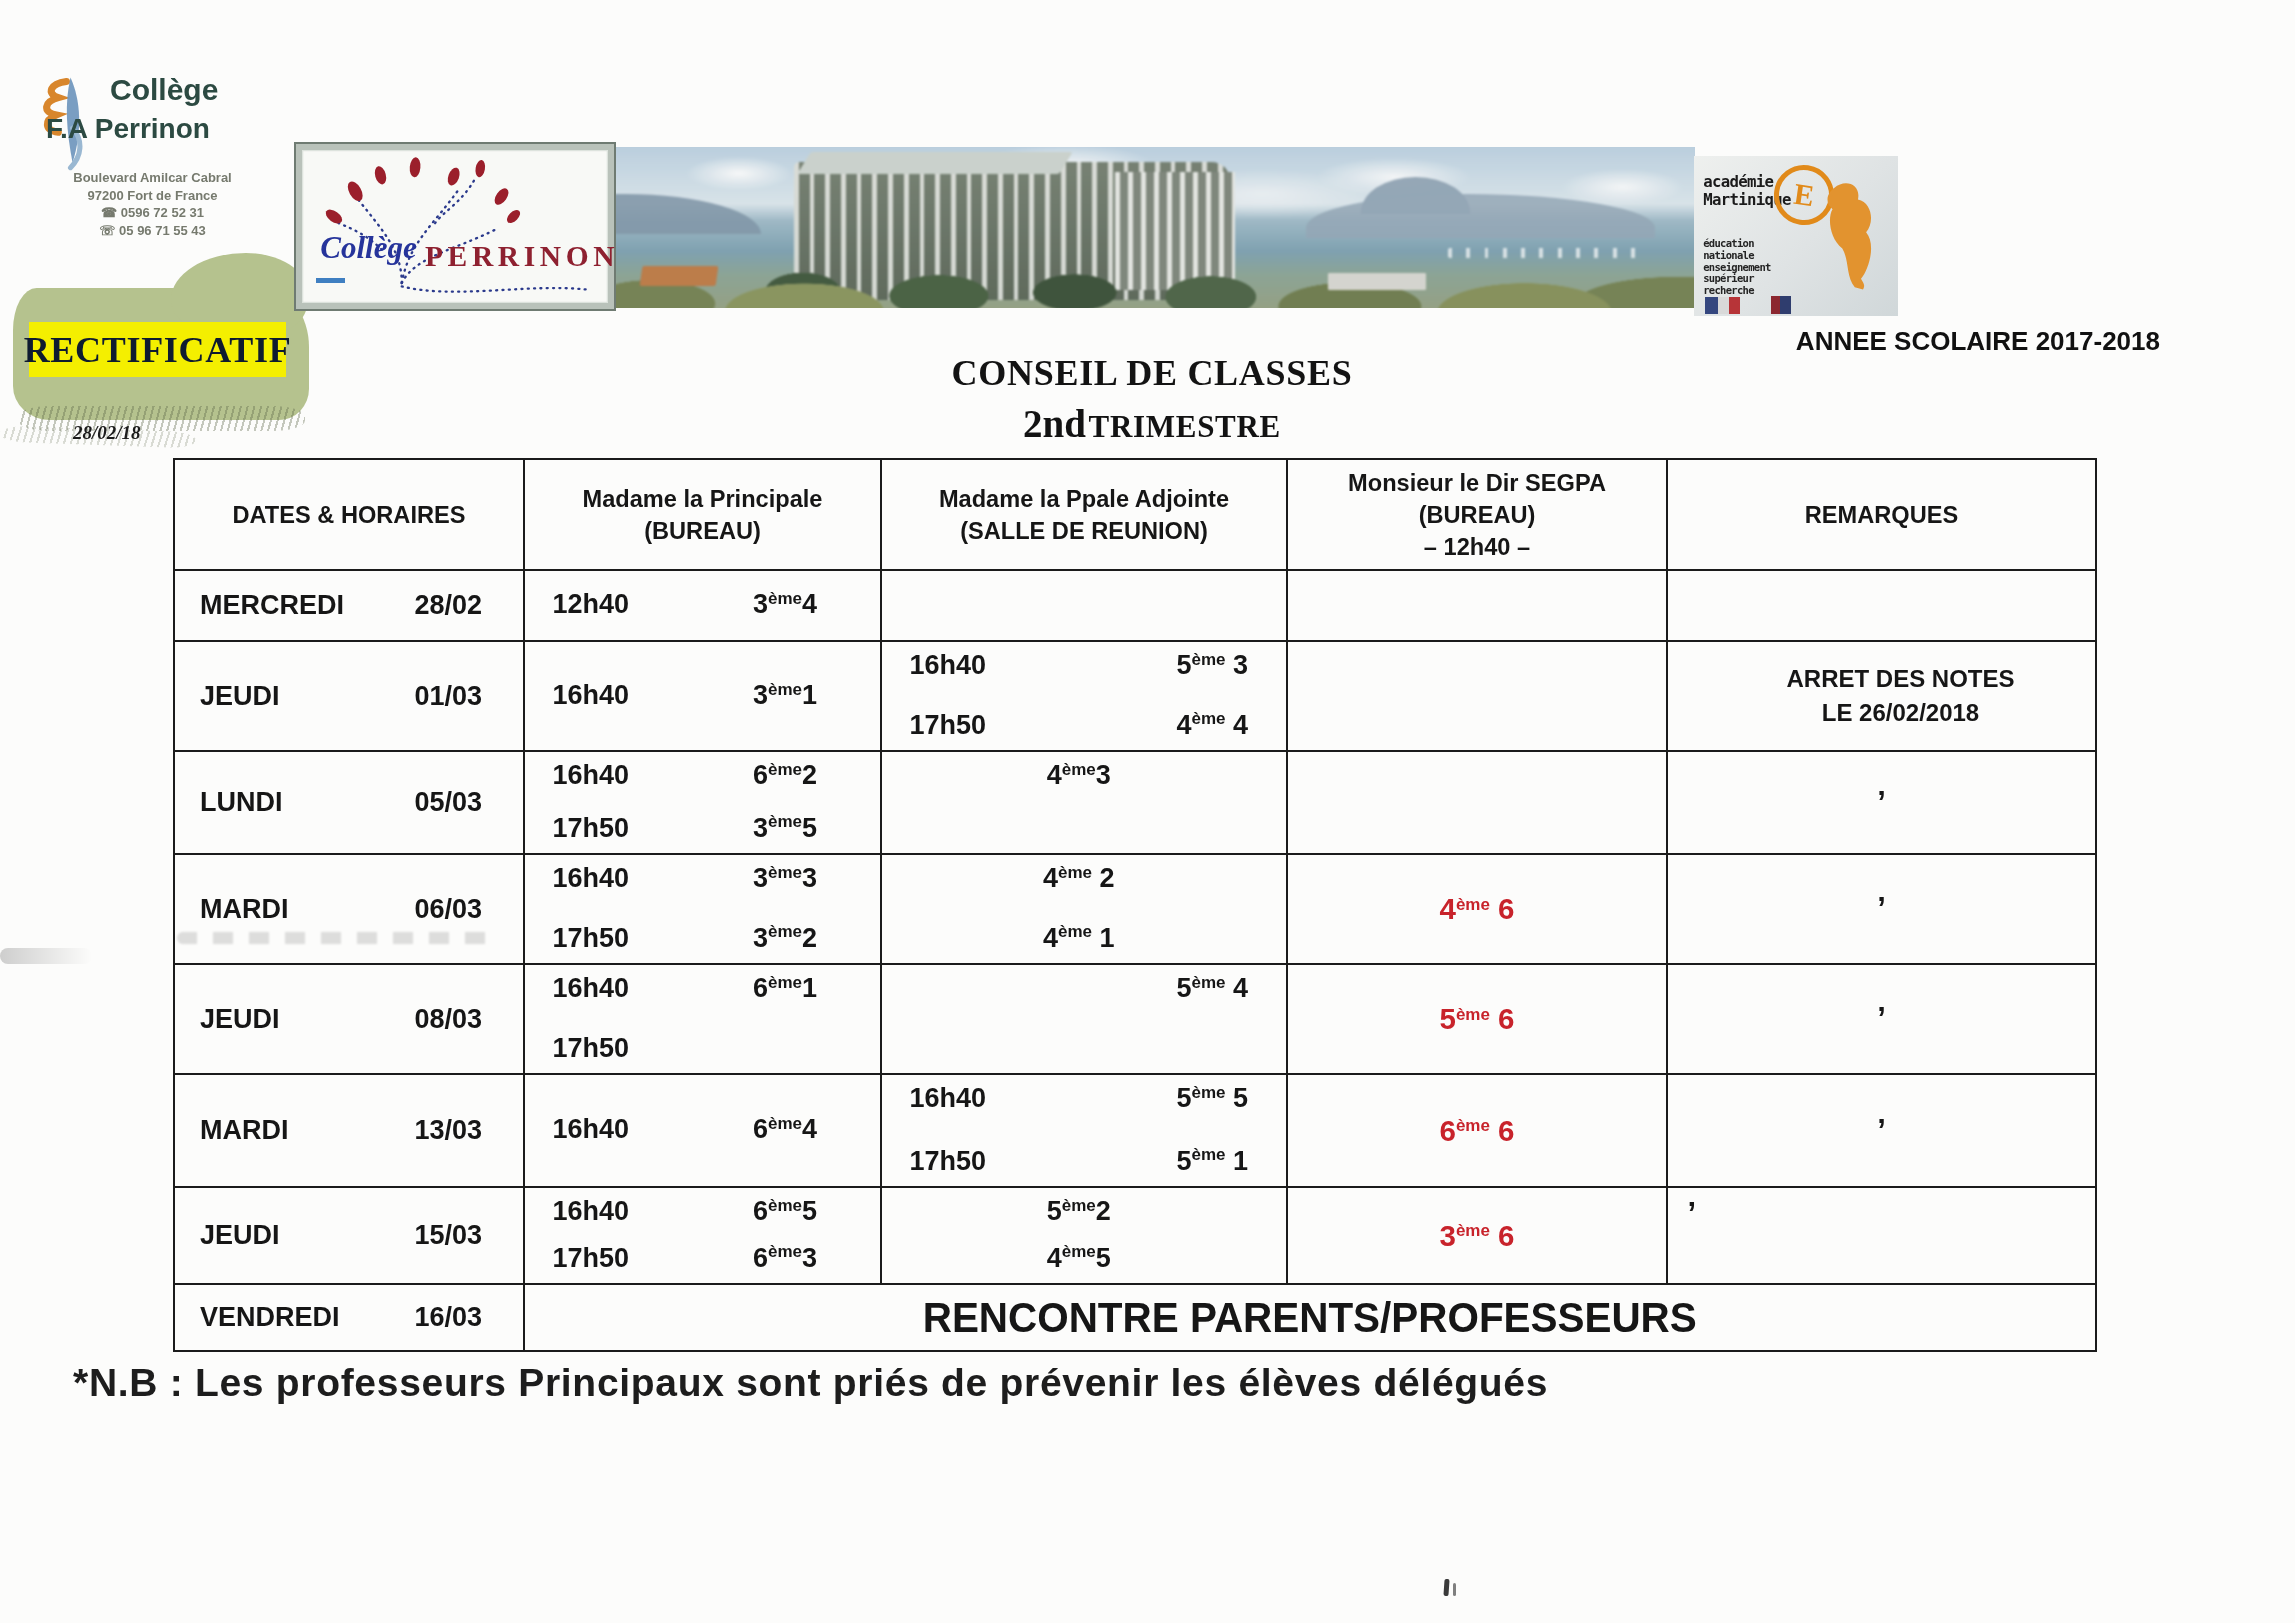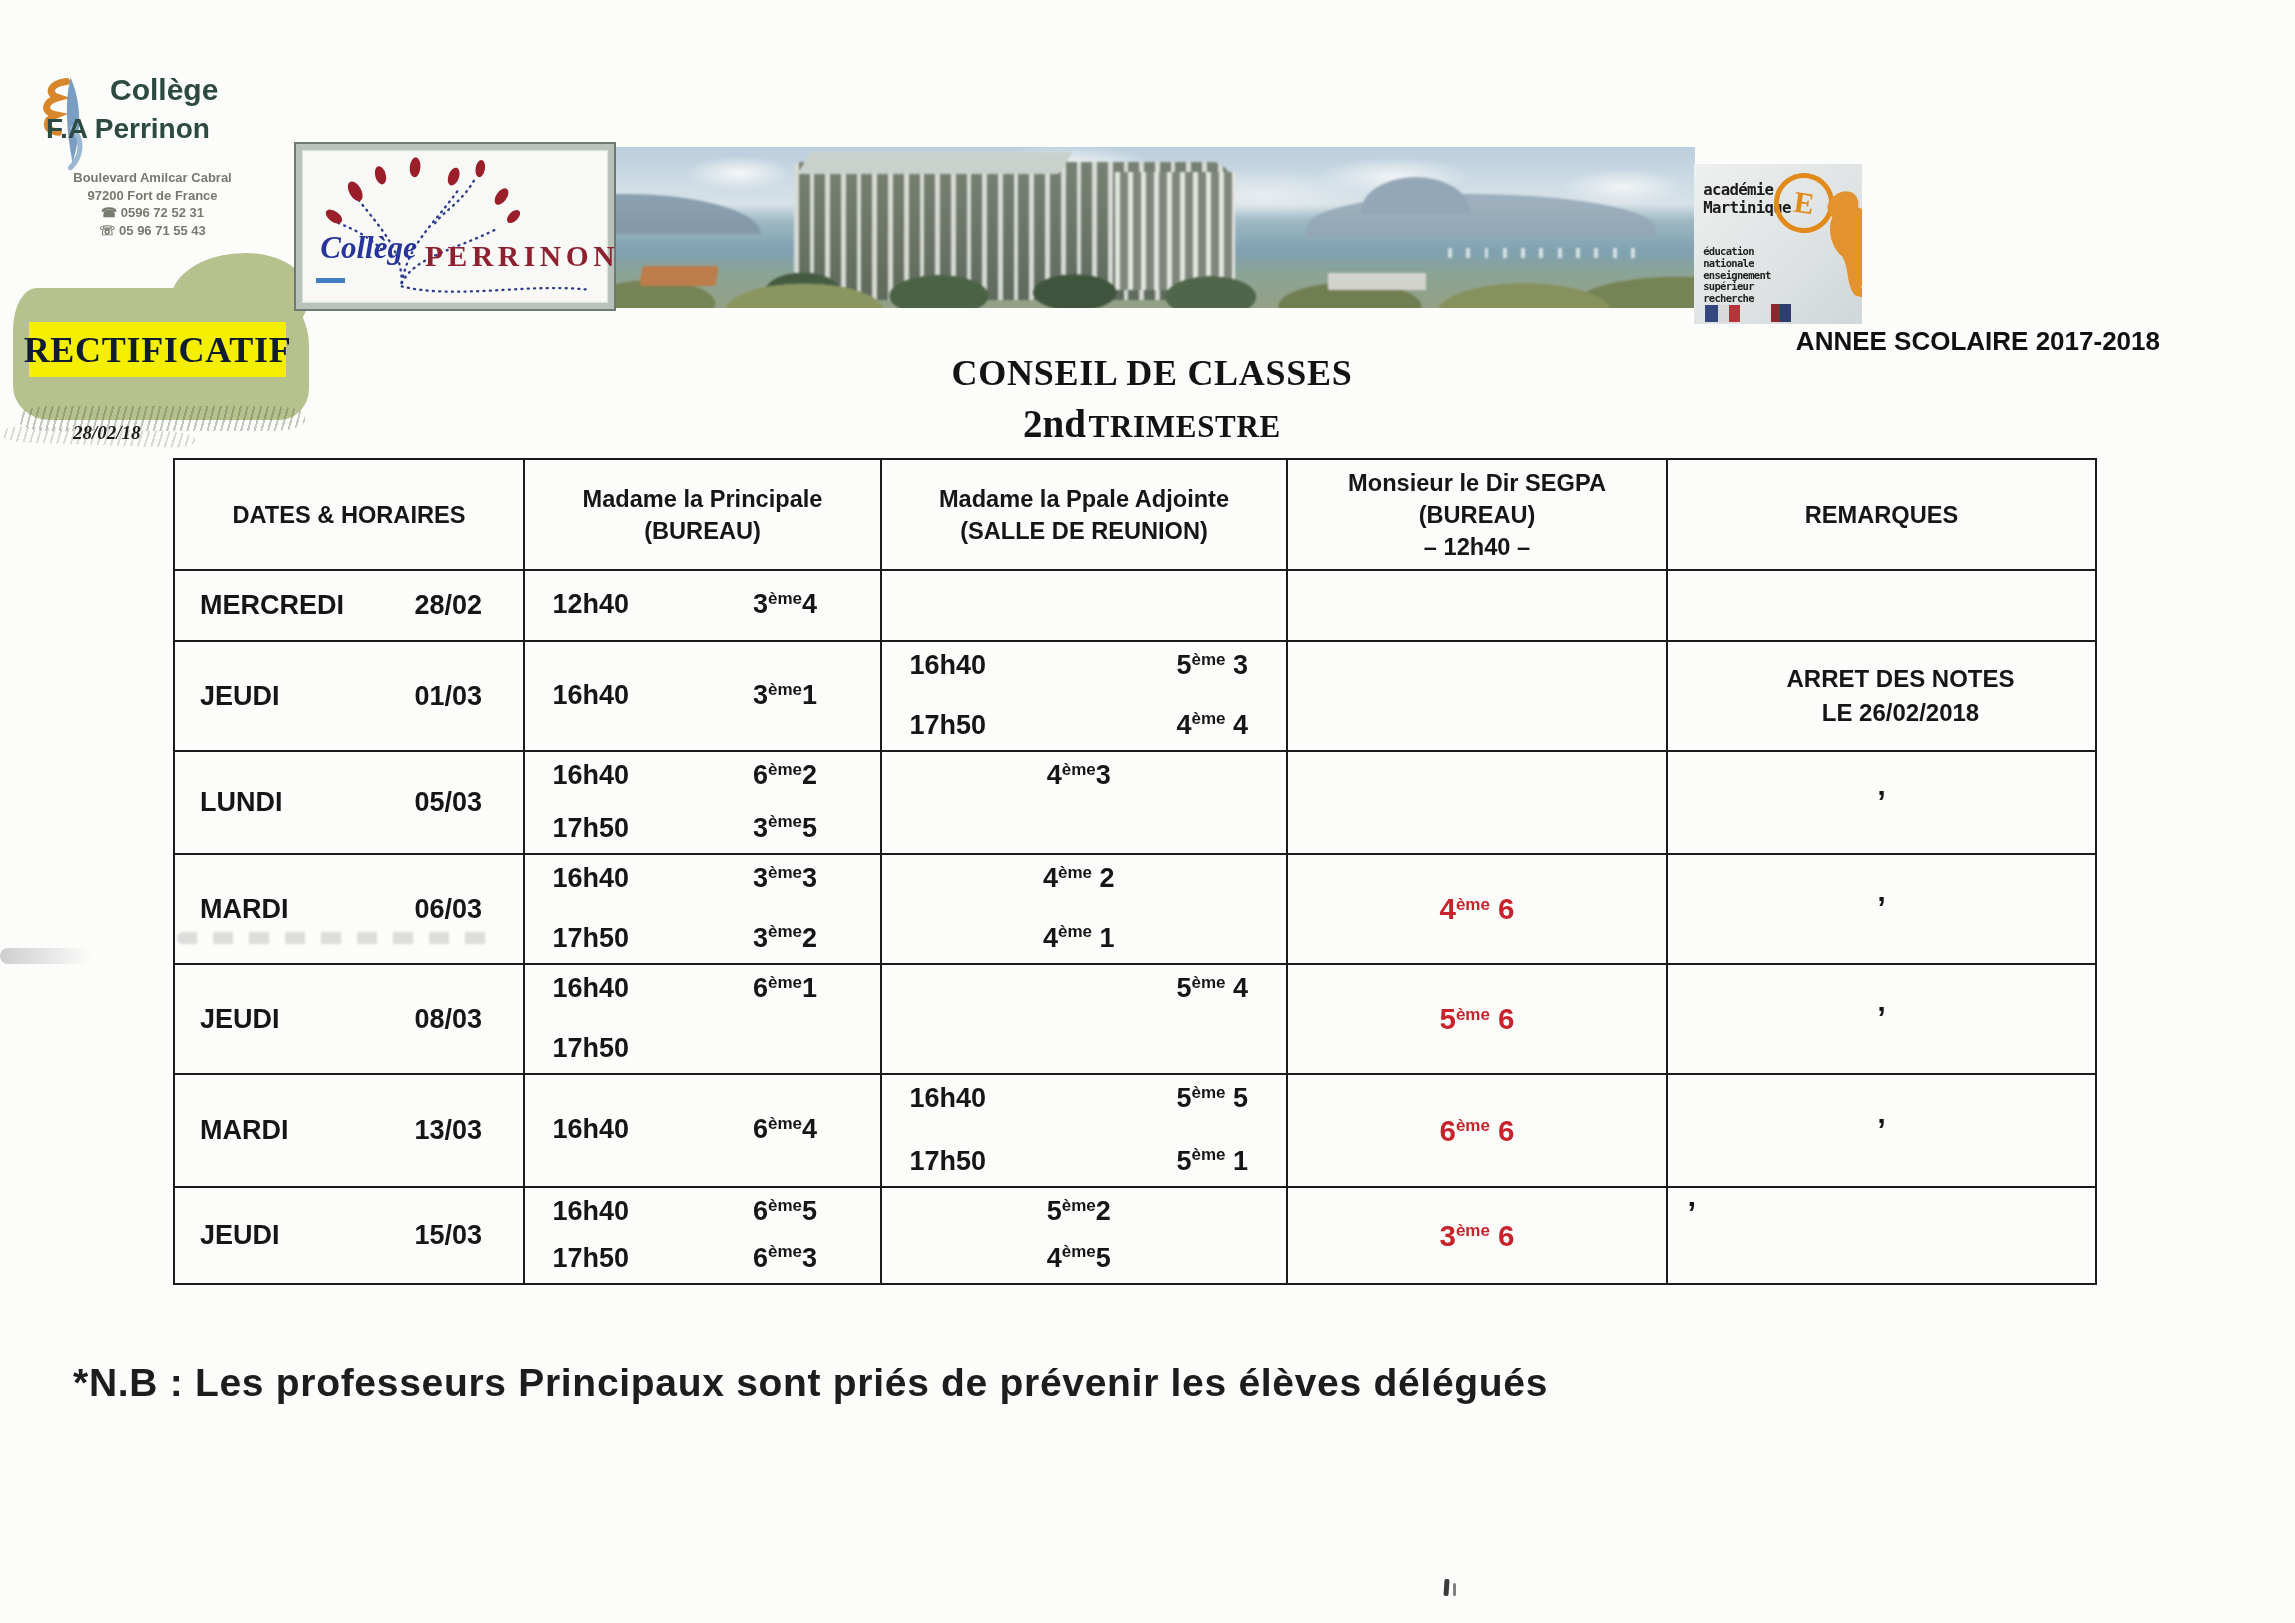--- a/index.html
+++ b/index.html
@@ -75,21 +75,21 @@
      radial-gradient(ellipse 144px 49px at 84% 88%, #879355 0 60%, transparent 61%),
      radial-gradient(ellipse 170px 46px at 98% 72%, #75844e 0 60%, transparent 61%);}
   .ph-roof1{position:absolute;left:3%;bottom:15%;width:7%;height:12%;background:#c77b3f;
      border-radius:2px;transform:skewX(-8deg);}
   .ph-roof2{position:absolute;left:66%;bottom:13%;width:9%;height:10%;background:#d9d9d2;border-radius:1.3px;}
   .ph-boats{position:absolute;right:5%;bottom:32%;width:18%;height:6%;
      background:repeating-linear-gradient(90deg, rgba(255,255,255,.9) 0 3.9px, transparent 3.9px 18.3px);
      opacity:.8;border-radius:2px;}
 
   
-  .acad{position:absolute;left:1694px;top:164px;width:168px;height:160px;
+  .acad{position:absolute;left:1694px;top:156px;width:204px;height:160px;
         background:linear-gradient(135deg,#eef0ee 0%,#dfe3e4 55%,#d0d7d9 100%);overflow:hidden;}
   .acad-name{position:absolute;left:9.2px;top:17px;font-family:"DejaVu Sans Mono",monospace;
         font-weight:bold;font-size:15.7px;line-height:17.7px;color:#1b1b1b;letter-spacing:-0.7px;}
   .acad-e{position:absolute;left:80px;top:9.2px;width:50px;height:50px;border:5.9px solid #e18a1a;
         border-radius:50%;display:flex;align-items:center;justify-content:center;color:#e18a1a;
         font-weight:bold;font-size:30px;transform:rotate(8deg);font-family:"Liberation Serif",serif;}
   .island{position:absolute;left:123px;top:22px;transform:rotate(-14deg);}
   .acad-sub{position:absolute;left:9.2px;top:82px;font-family:"DejaVu Sans Mono",monospace;
         font-weight:bold;font-size:10.5px;line-height:11.8px;color:#242424;letter-spacing:-0.7px;}
   .flag{position:absolute;left:10.5px;top:141px;width:35px;height:17px;display:flex;}
@@ -487,20 +487,29 @@
               <div class="line center">
                 <span class="cls"><span>4</span><sup>ème</sup><span class="n">5</span></span>
               </div>
             </div>
           </td>
           <td class="segpa-cell" style="height: 95px;"><span class="cls"><span>3</span><sup>ème</sup><span class="n"> 6</span></span></td>
           <td style="height: 95px;">
             <div class="tick left">’</div>
           </td>
         </tr>
+        <tr style="height: 65px;">
+          <td style="height: 65px;">
+            <div class="daycell">
+              <span>VENDREDI</span>
+              <span>16/03</span>
+            </div>
+          </td>
+          <td colspan="4" class="merged-cell" style="height: 65px;"><span>RENCONTRE PARENTS/PROFESSEURS</span></td>
+        </tr>
       </tbody>
   </table>
 
   <div class="nb">*N.B : Les professeurs Principaux sont priés de prévenir les élèves délégués</div>
 
   <div class="smudge"></div>
   <div class="smudge2"></div>
   <div class="mark-b1"></div>
   <div class="mark-b2"></div>
 </div>

